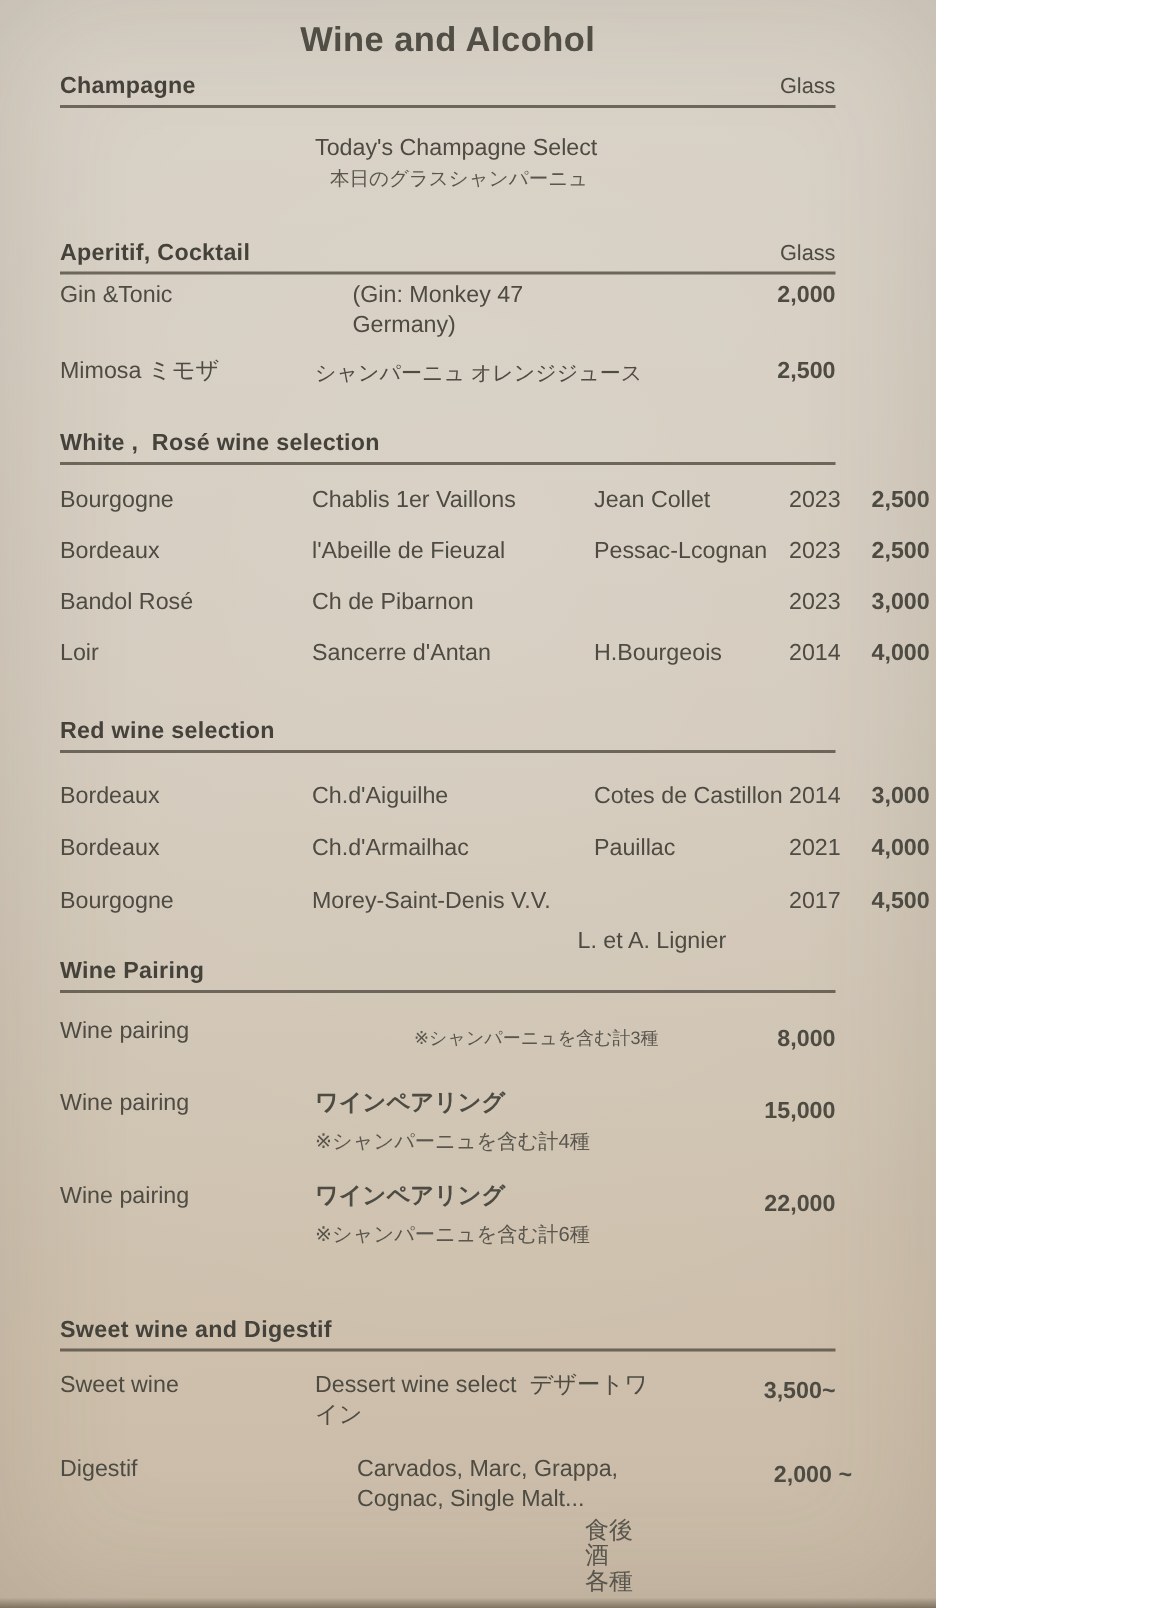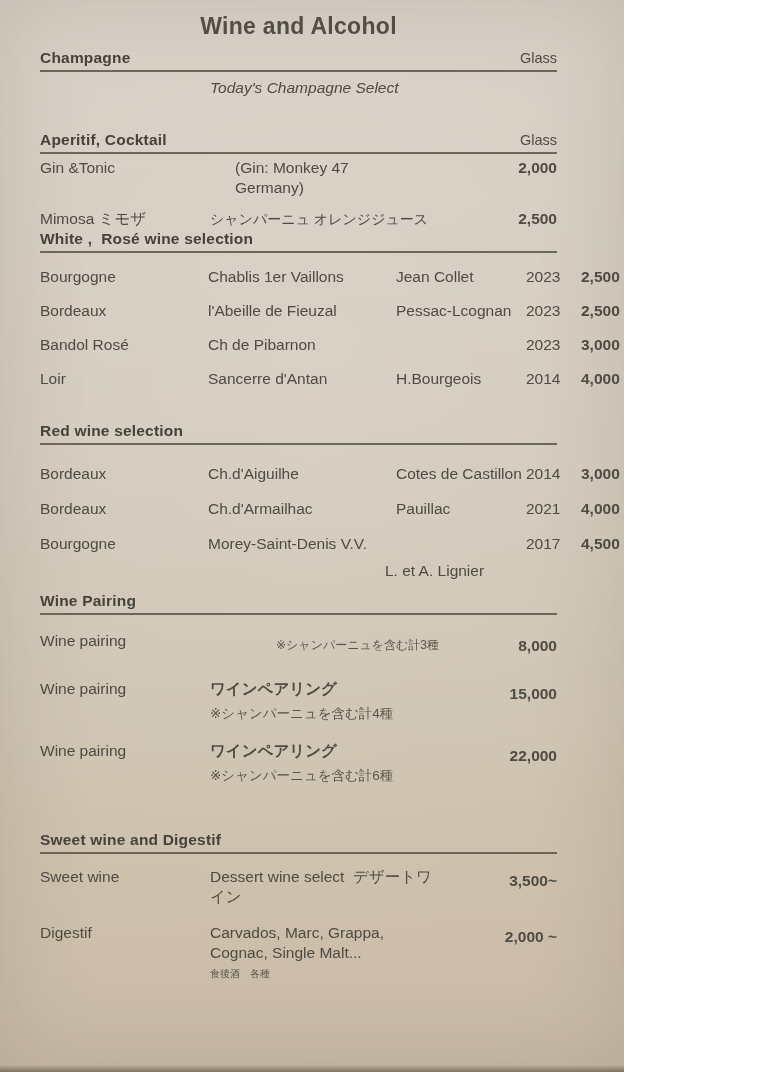--- a/index.html
+++ b/index.html
@@ -62,24 +62,25 @@
   <div class="content">
 
     <div class="menu-title">Wine and Alcohol</div>
 
     <div style="margin-top:8px;">
       <div class="sec-head">
         <span class="h">Champagne</span>
         <span class="u">Glass</span>
       </div>
       <div class="rule"></div>
-      <div class="row3" style="margin-top:6px;font-style:italic;">
+      <div class="row3" style="margin-top:17px;">
         <span class="cell"></span>
         <span>
           <span class="cell">Today's Champagne Select</span>
+          <div class="sub" style="margin-top:1px; margin-left:10px;">本日のグラスシャンパーニュ</div>
         </span>
       </div>
     </div>
 
     <div style="margin-top:32px;">
       <div class="sec-head">
         <span class="h">Aperitif, Cocktail</span>
         <span class="u">Glass</span>
       </div>
       <div class="rule"></div>
@@ -88,21 +89,21 @@
         <span class="cell">(Gin: Monkey 47  Germany)</span>
         <span class="price">2,000</span>
       </div>
       <div class="row3" style="margin-top:11px;">
         <span class="cell">Mimosa ミモザ</span>
         <span class="cell" style="font-size:14px;">シャンパーニュ オレンジジュース</span>
         <span class="price">2,500</span>
       </div>
     </div>
 
-    <div style="">
+    <div style="margin-top:28px;">
       <div class="sec-head">
         <span class="h">White ,  Rosé wine selection</span>
       </div>
       <div class="rule"></div>
 
       <div class="row5" style="margin-top:14px;">
         <span class="cell">Bourgogne</span>
         <span class="cell">Chablis 1er Vaillons</span>
         <span class="cell">Jean Collet</span>
         <span class="cell">2023</span>
@@ -153,21 +154,21 @@
       </div>
       <div class="row5" style="margin-top:15px;">
         <span class="cell">Bourgogne</span>
         <span class="cell" style="grid-column: span 2;">Morey-Saint-Denis V.V.</span>
         <span class="cell">2017</span>
         <span class="price">4,500</span>
       </div>
       <div class="note-line">L. et A. Lignier</div>
     </div>
 
-    <div style="margin-top:10px;">
+    <div style="">
       <div class="sec-head">
         <span class="h">Wine Pairing</span>
       </div>
       <div class="rule"></div>
 
       <div class="row3" style="margin-top:16px;">
         <span class="cell">Wine pairing</span>
         <span>
           <div class="sub" style="margin-top:6px; font-size:12px;text-align:right;">※シャンパーニュを含む計3種</div>
         </span>
@@ -195,24 +196,24 @@
       <div class="sec-head">
         <span class="h">Sweet wine and Digestif</span>
       </div>
       <div class="rule"></div>
 
       <div class="row3" style="margin-top:13px;">
         <span class="cell">Sweet wine</span>
         <span class="cell">Dessert wine select  デザートワイン</span>
         <span class="price" style="padding-top:4px;">3,500~</span>
       </div>
-      <div class="row3" style="margin-top:16px;">
+      <div class="row3" style="margin-top:16px;gap:28px;">
         <span class="cell">Digestif</span>
         <span>
           <span class="cell">Carvados, Marc, Grappa, Cognac, Single Malt...</span>
-          <div class="sub" style="margin-top:2px; font-size:10px;">食後酒　各種</div>
+          <div class="sub" style="margin-top:2px; margin-left:152px; font-size:16px;">食後酒　各種</div>
         </span>
         <span class="price" style="padding-top:4px;">2,000 ~</span>
       </div>
     </div>
 
   </div>
 </div>
 
 </body></html>

